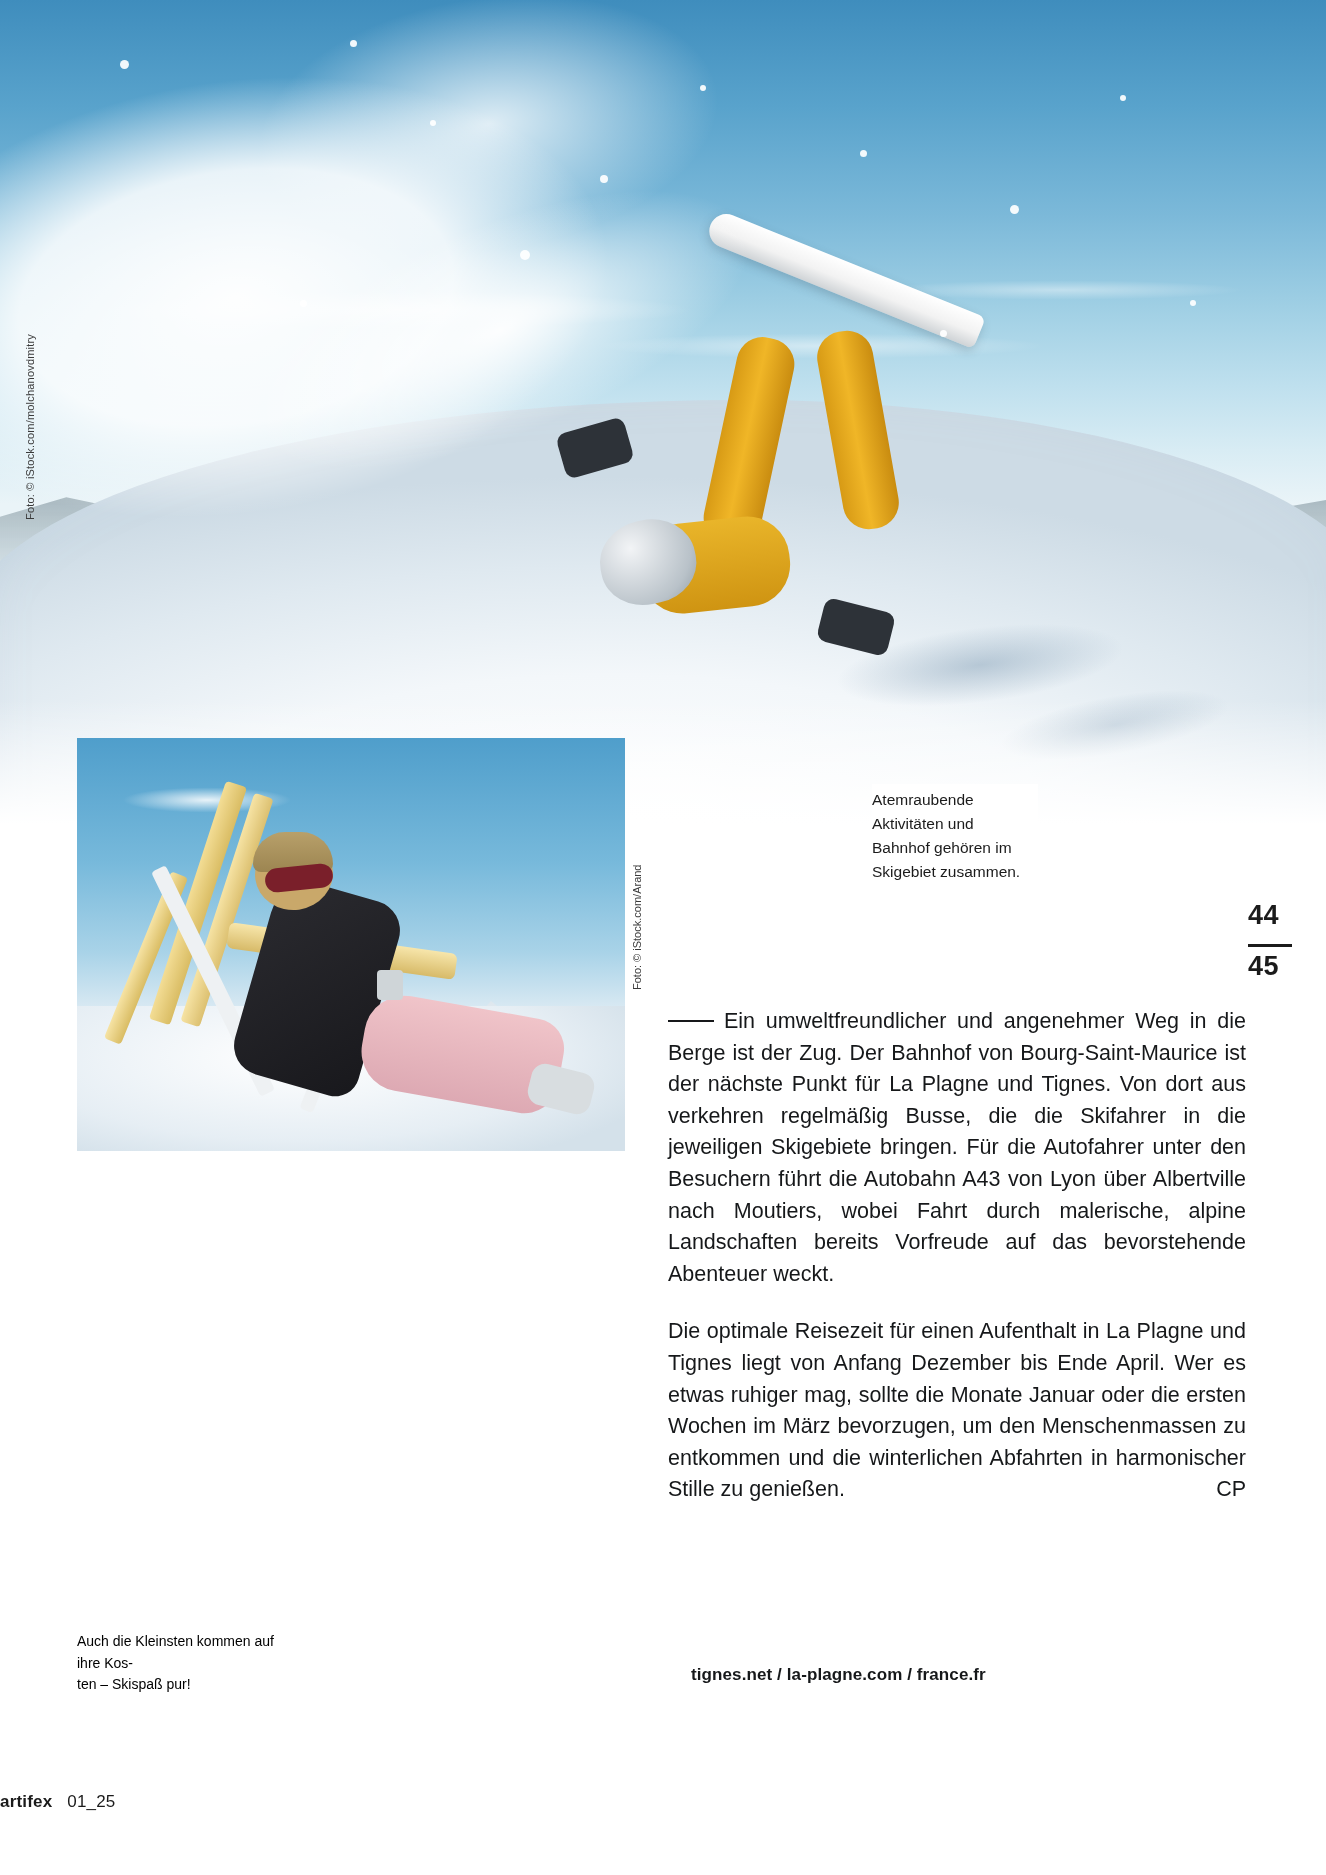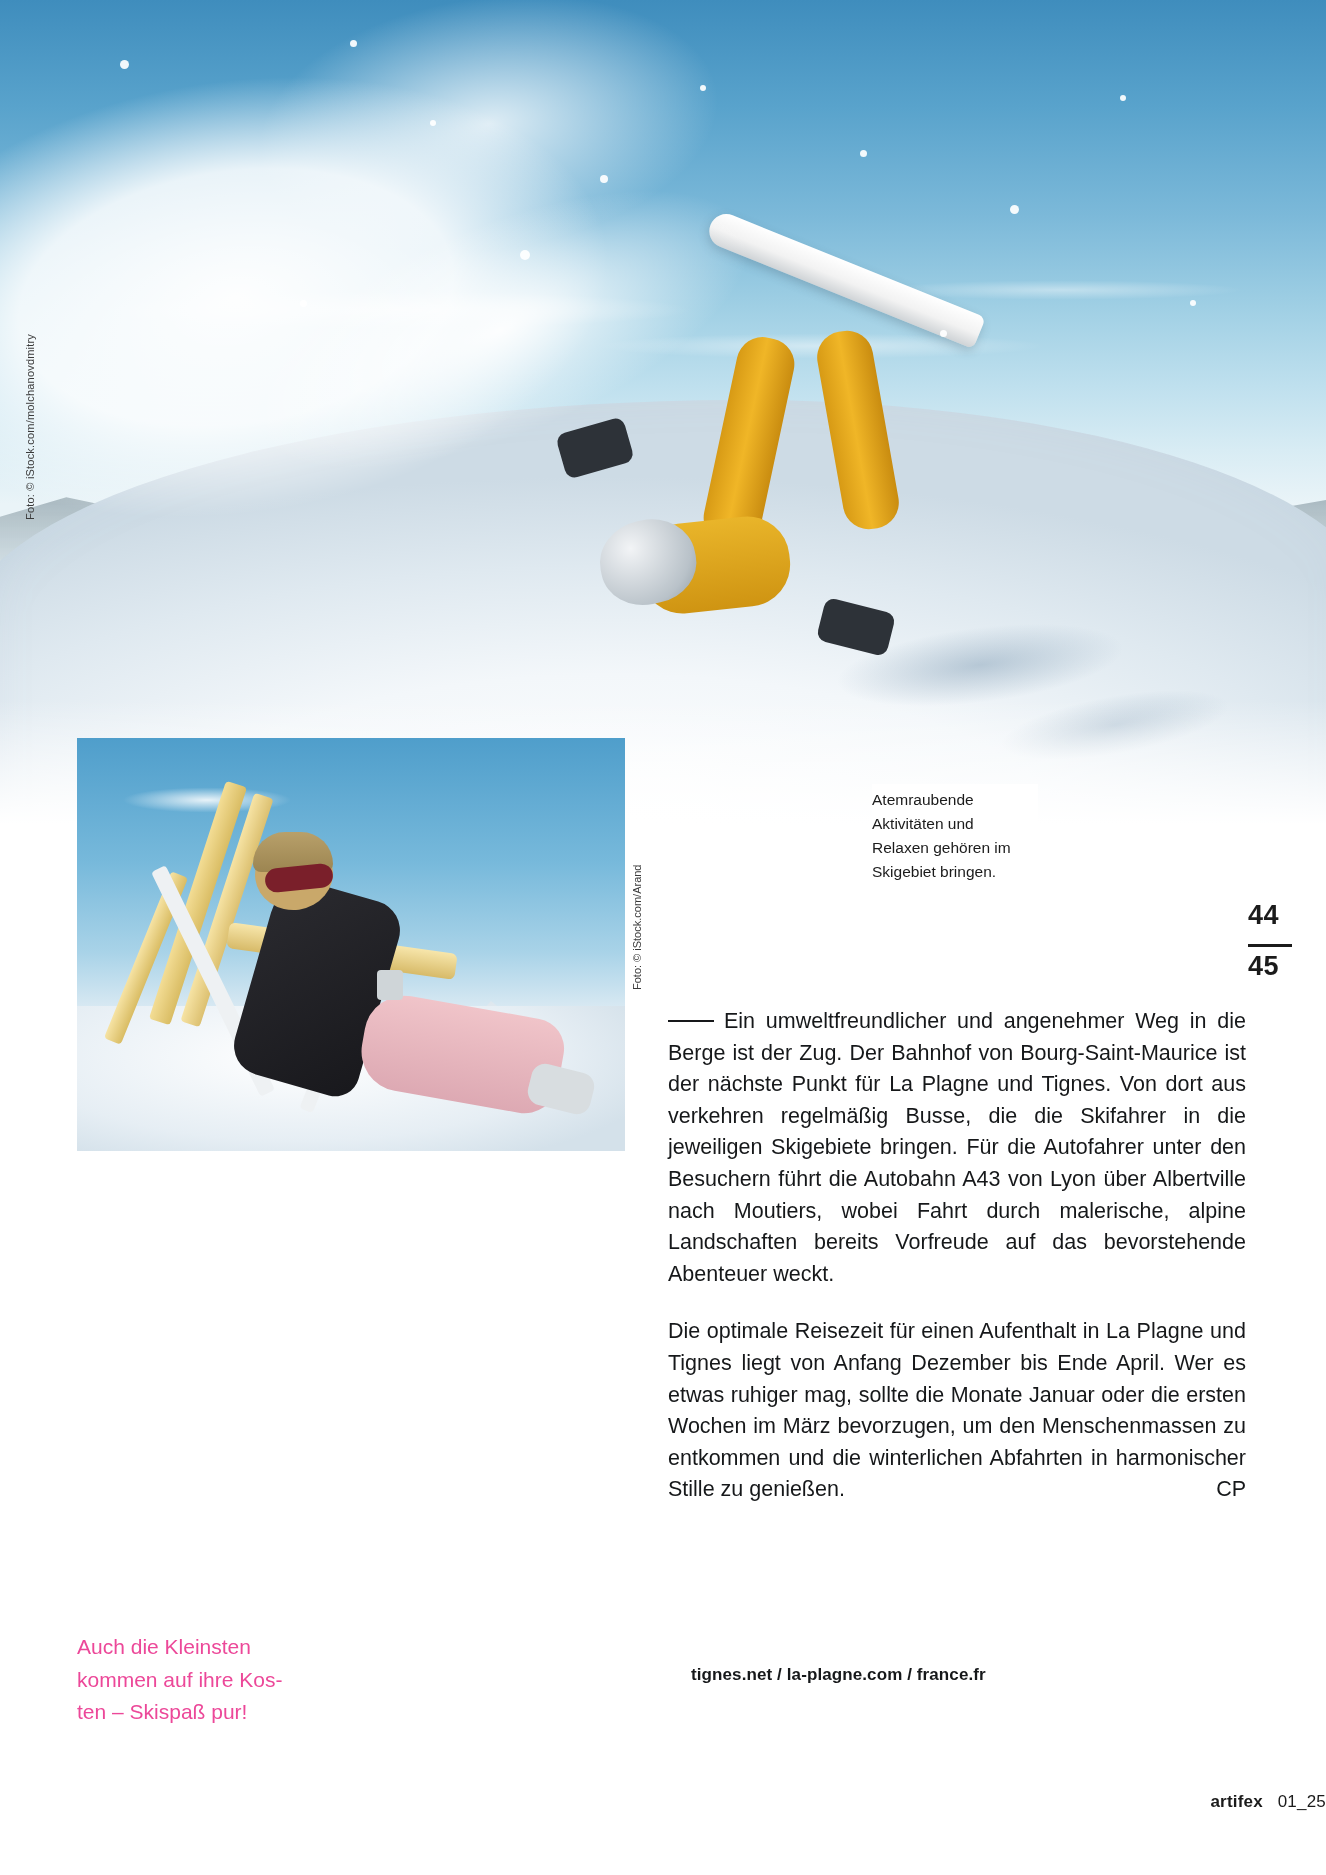--- a/index.html
+++ b/index.html
@@ -352,32 +352,32 @@
     color: #16181a;
     margin-left: 23px;
   }
 
   
   .caption-left {
     position: absolute;
     left: 77px;
     top: 1631px;
     width: 210px;
-    font-size: 21px;
+    font-size: 14px;
     line-height: 1.55;
-    color: #ec4899;
+    color: #000000;
   }
 
   
   .footer {
     position: absolute;
     left: 0;
     top: 1792px;
     width: 1326px;
-    text-align: right;
+    text-align: left;
     font-size: 17px;
     color: #1b1b1b;
     letter-spacing: .2px;
   }
   .footer .brand { font-weight: 700; }
   .footer .issue { font-weight: 400; }
 </style>
 </head>
 <body>
 
@@ -435,21 +435,21 @@
   <div class="person-head"></div>
   <div class="person-hat"></div>
   <div class="person-goggles"></div>
   <div class="person-pants"></div>
   <div class="cup"></div>
   <div class="person-boot"></div>
 </div>
 
 <div class="credit-inset">Foto: © iStock.com/Arand</div>
 
-<div class="caption-right">Atemraubende Aktivitäten und Relaxen gehören im Skigebiet bringen.</div>
+<div class="caption-right">Atemraubende Aktivitäten und Bahnhof gehören im Skigebiet zusammen.</div>
 
 <div class="pagenum">
   <span class="top">44</span>
   <span class="rule"></span>
   <span class="bot">45</span>
 </div>
 
 <div class="col-right">
   <p>
     <span class="lead-dash"></span><span>Ein umweltfreundlicher und angenehmer Weg in die Berge ist der Zug. Der Bahnhof von Bourg-Saint-Maurice ist der nächste Punkt für La Plagne und Tignes. Von dort aus verkehren regelmäßig Busse, die die Skifahrer in die jeweiligen Skigebiete bringen. Für die Autofahrer unter den Besuchern führt die Autobahn A43 von Lyon über Albertville nach Moutiers, wobei Fahrt durch malerische, alpine Landschaften bereits Vorfreude auf das bevorstehende Abenteuer weckt.</span>

